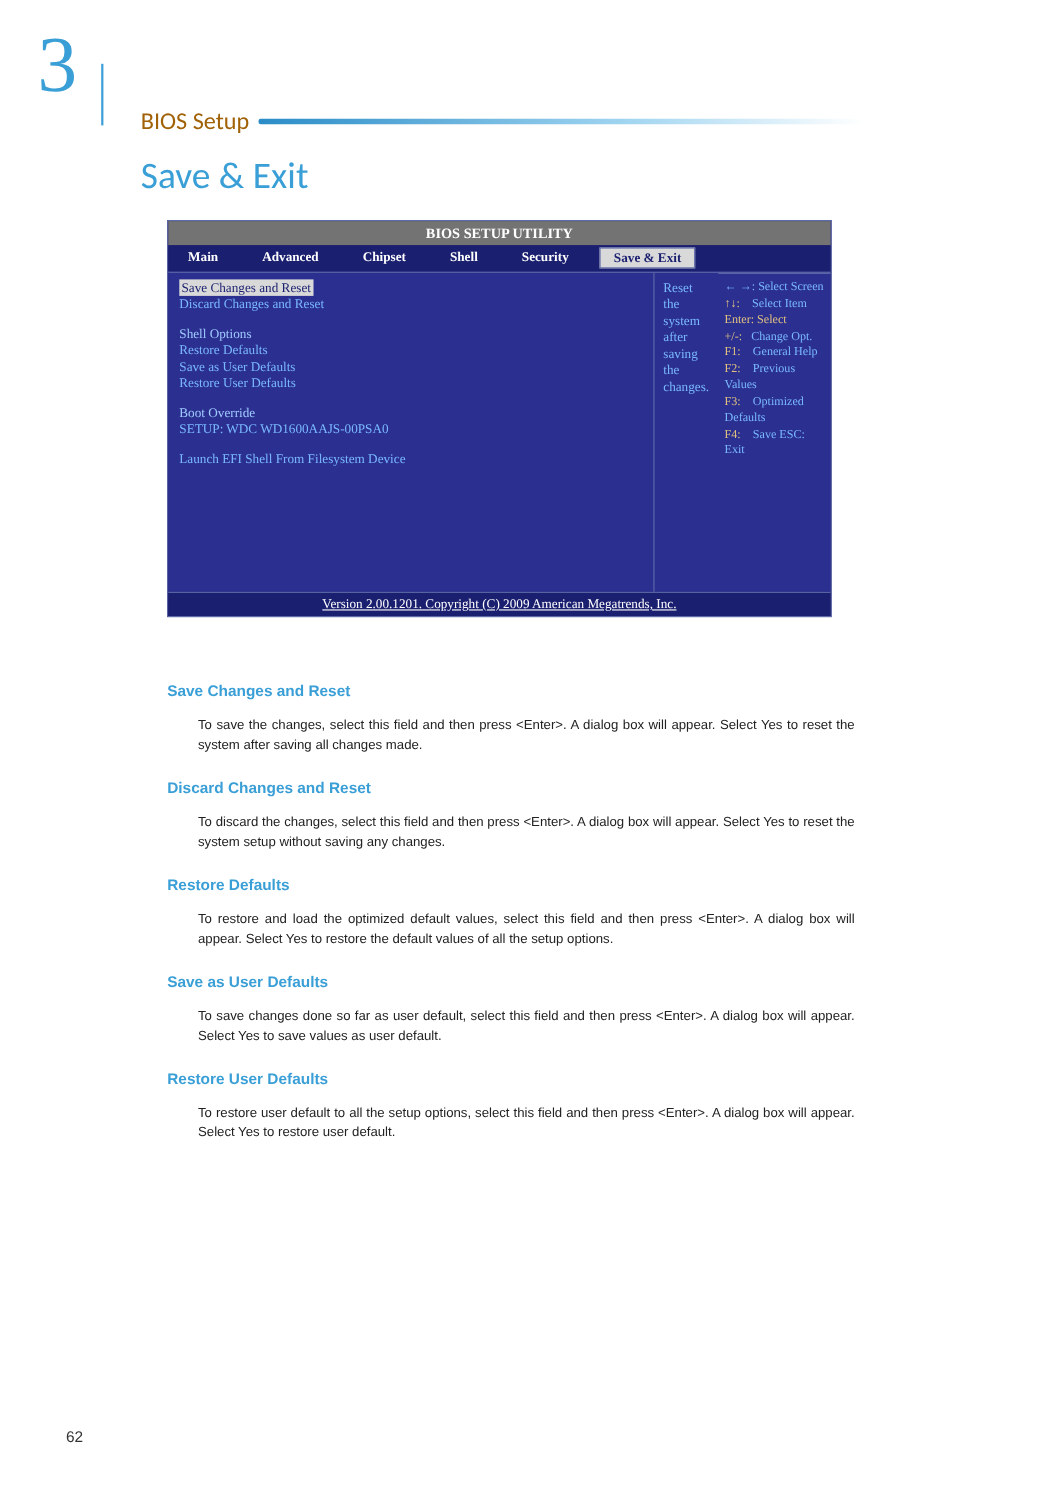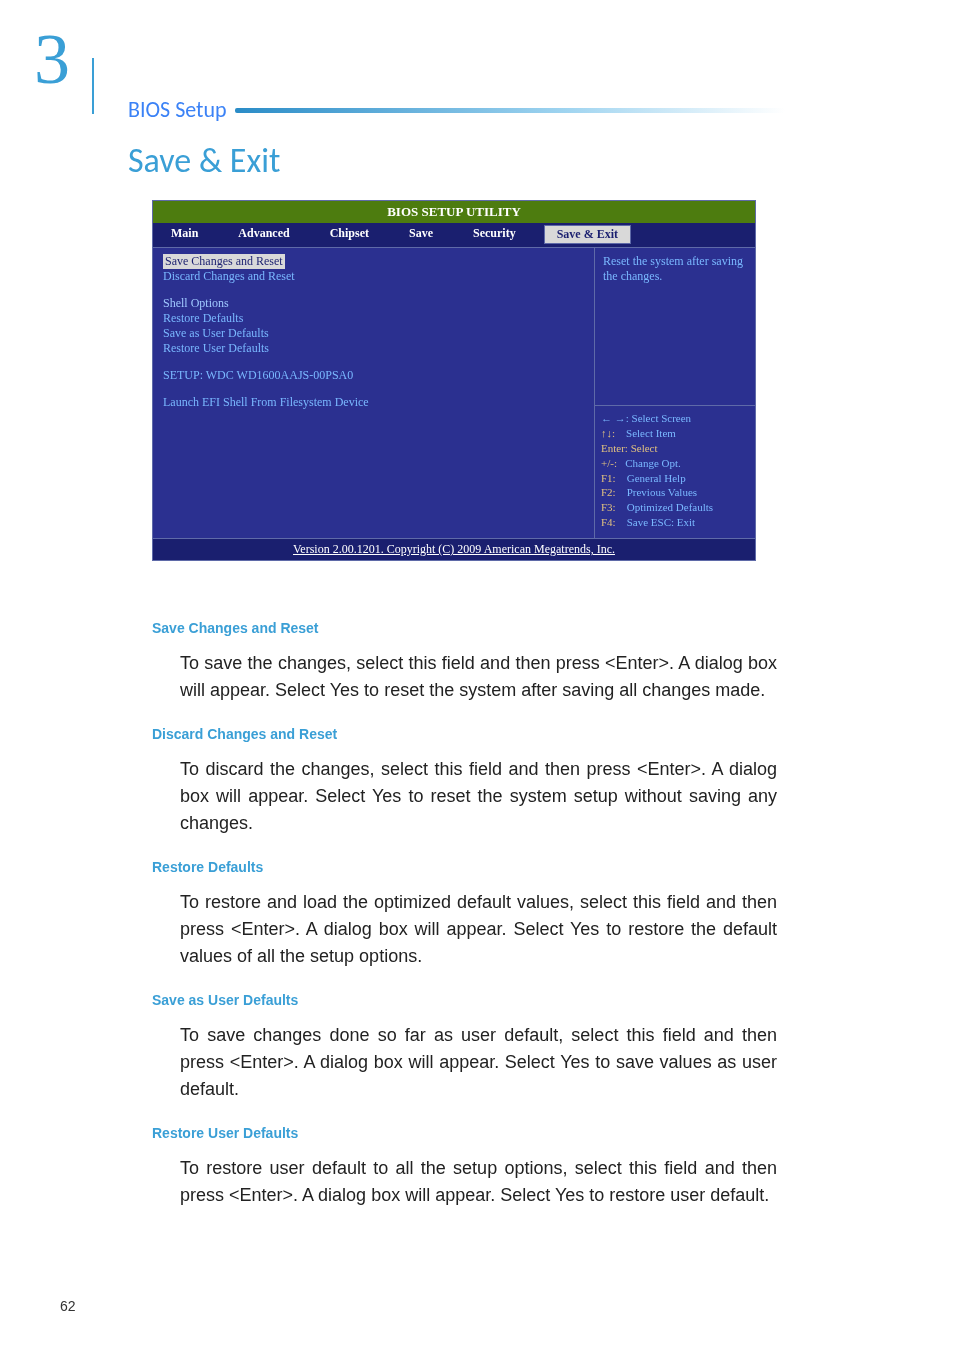--- a/index.html
+++ b/index.html
@@ -34,21 +34,21 @@
     width: 2px;
     height: 56px;
     background: #3a9fd6;
   }
   .chapter-title {
     position: absolute;
     left: 128px;
     top: 68px;
     font-family: "Gill Sans", "Gill Sans MT", Calibri, sans-serif;
     font-size: 22px;
-    color: #3b82f6;
+    color: #a16207;
   }
   .chapter-rule {
     position: absolute;
     left: 235px;
     top: 80px;
     width: 550px;
     height: 5px;
     background: linear-gradient(to right, #2a8cc7 0%, #9fd4f0 60%, #ffffff 100%);
     border-radius: 2px;
   }
@@ -66,21 +66,21 @@
     left: 152px;
     top: 200px;
     width: 604px;
     border: 1px solid #5f6aa8;
     font-family: 'Times New Roman', Times, serif;
     font-size: 12px;
     background: #1a1f6f;
     color: #fff;
   }
   .bios-title {
-    background: #4d7c0f;
+    background: #737373;
     color: #fff;
     text-align: center;
     padding: 3px 0;
     font-weight: bold;
     font-size: 13px;
   }
   .bios-tabs {
     display: flex;
     background: #1a1f6f;
     color: #fff;
@@ -119,21 +119,21 @@
   }
   .bios-left .group-label {
     color: #a0c9ff;
   }
   .bios-left .blue-item {
     color: #7ab8ff;
   }
   .bios-right {
     width: 160px;
     display: flex;
-    flex-direction: column;
+    flex-direction: row;
   }
   .bios-help {
     flex: 1;
     padding: 6px 8px;
     color: #7ab8ff;
     font-size: 12px;
     line-height: 1.25;
   }
   .bios-keys {
     border-top: 1px solid #5f6aa8;
@@ -162,21 +162,21 @@
   .desc-block { margin-bottom: 22px; }
   .desc-title {
     color: #3a9fd6;
     font-weight: bold;
     font-size: 14px;
     margin-bottom: 14px;
     font-family: Verdana, Geneva, sans-serif;
   }
   .desc-text {
     margin-left: 28px;
-    font-size: 18px;
+    font-size: 12px;
     line-height: 1.5;
     text-align: justify;
     color: #222;
     font-family: Verdana, Geneva, sans-serif;
   }
   .page-num {
     position: absolute;
     left: 60px;
     bottom: 40px;
     font-size: 14px;
@@ -194,34 +194,35 @@
 </div>
 
 <div class="page-title">Save &amp; Exit</div>
 
 <div class="bios">
   <div class="bios-title">BIOS SETUP UTILITY</div>
   <div class="bios-tabs">
     <div class="bios-tab">Main</div>
     <div class="bios-tab">Advanced</div>
     <div class="bios-tab">Chipset</div>
-    <div class="bios-tab">Save</div>
+    <div class="bios-tab">Shell</div>
     <div class="bios-tab">Security</div>
     <div class="bios-tab active">Save &amp; Exit</div>
   </div>
   <div class="bios-body">
     <div class="bios-left">
       <div><span class="selected">Save Changes and Reset</span></div>
       <div class="blue-item">Discard Changes and Reset</div>
       <div style="height:12px"></div>
       <div class="group-label">Shell Options</div>
       <div class="blue-item">Restore Defaults</div>
       <div class="blue-item">Save as User Defaults</div>
       <div class="blue-item">Restore User Defaults</div>
       <div style="height:12px"></div>
+      <div class="group-label">Boot Override</div>
       <div class="blue-item">SETUP: WDC WD1600AAJS-00PSA0</div>
       <div style="height:12px"></div>
       <div class="blue-item">Launch EFI Shell From Filesystem Device</div>
     </div>
     <div class="bios-right">
       <div class="bios-help">Reset the system after saving the changes.</div>
       <div class="bios-keys">
         <div><span>← →:</span>&nbsp;<span>Select Screen</span></div>
         <div><span class="kw">↑↓:</span>&nbsp;&nbsp;&nbsp;&nbsp;<span>Select Item</span></div>
         <div><span class="kw">Enter: Select</span></div>

